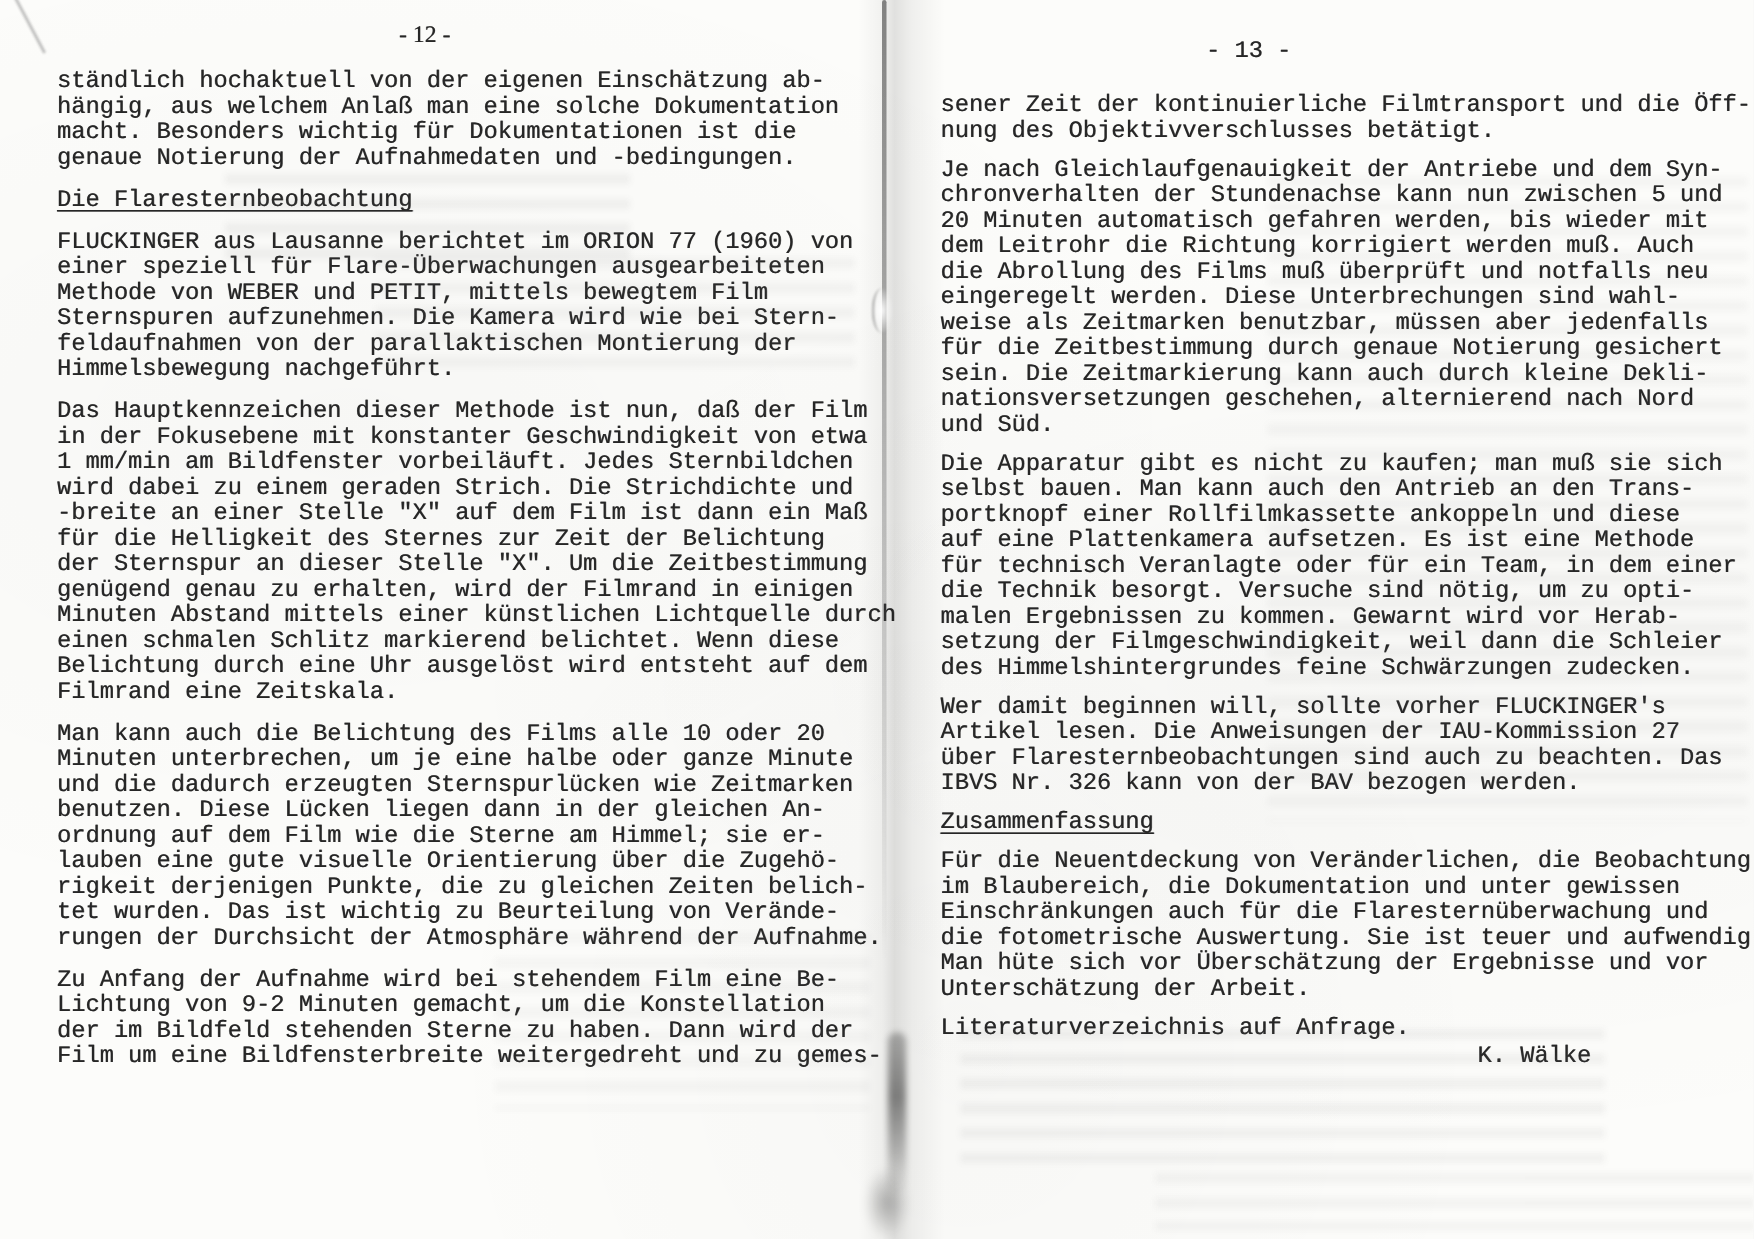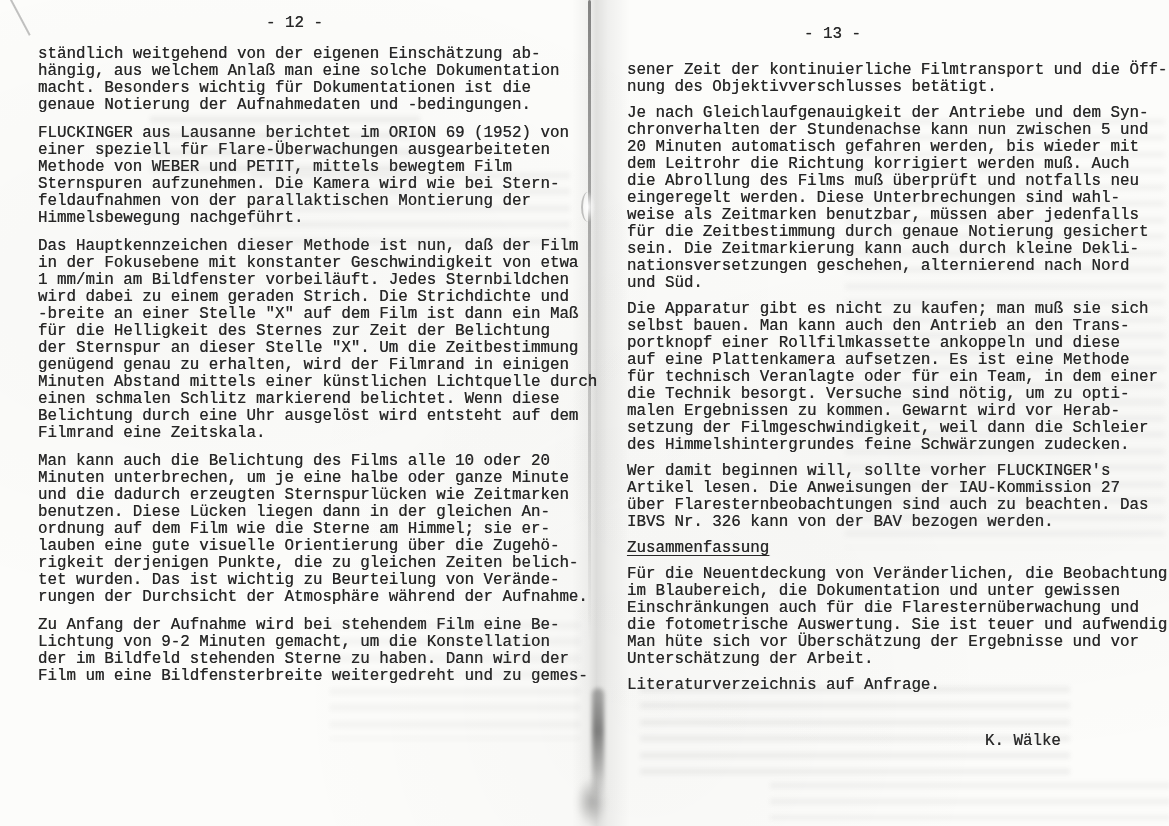--- a/index.html
+++ b/index.html
@@ -11,34 +11,34 @@
       radial-gradient(ellipse at 55% 85%, rgba(0,0,0,0.02), transparent 40%),
       #fcfcfa;
     font-family:"Liberation Mono", monospace;
     color:#262626;
   }
   .typew{
     font-size:15.8px;line-height:17px;
     text-shadow:0.3px 0 0 rgba(35,35,35,.55), -0.2px 0 0 rgba(35,35,35,.3);
   }
   .page-number{position:absolute;white-space:pre;}
-  .pn-left{left:266px;top:15px;}
+  .pn-left{left:266px;top:15px;font-family:Liberation Serif, serif;}
   .pn-right{left:804px;top:26px;}
   .page-body{position:absolute;}
   .body-left{left:38px;top:46px;width:560px;}
   .body-right{left:627px;top:62px;width:545px;}
   .block{white-space:pre;}
   .body-left .block{margin:0 0 11px 0;}
   .body-right .block{margin:0 0 9px 0;}
   .heading{
     text-decoration:underline;
     text-decoration-thickness:1.2px;
     text-underline-offset:3px;
   }
-  .signature{position:absolute;left:985px;top:696px;white-space:pre;margin-top:37px;}
+  .signature{position:absolute;left:985px;top:696px;white-space:pre;}
   
   .spine-shadow{
     position:absolute;left:572px;top:0;width:58px;height:826px;
     background:linear-gradient(90deg, rgba(0,0,0,0) 0%, rgba(0,0,0,0.045) 28%,
       rgba(0,0,0,0.11) 42%, rgba(0,0,0,0.05) 62%, rgba(0,0,0,0) 100%);
     pointer-events:none;
   }
   .spine-line{
     position:absolute;left:588px;top:0;width:3px;height:640px;
     background:linear-gradient(180deg, rgba(40,40,40,.55), rgba(70,70,70,.35) 45%,
@@ -80,25 +80,26 @@
   .ghost-5{left:330px;top:622px;width:250px;height:118px;opacity:.45;}
   .ghost-6{left:770px;top:782px;width:400px;height:38px;opacity:.6;}
 </style>
 </head>
 <body>
 
 <div class="scan">
 
   <div class="page-number pn-left typew">- 12 -</div>
   <div class="page-body body-left typew">
-      <div class="block paragraph">ständlich weitgehend von der eigenen Einschätzung ab-
+      <div class="block paragraph">ständlich hochaktuell von der eigenen Einschätzung ab-
 hängig, aus welchem Anlaß man eine solche Dokumentation
 macht. Besonders wichtig für Dokumentationen ist die
 genaue Notierung der Aufnahmedaten und -bedingungen.</div>
-      <div class="block paragraph">FLUCKINGER aus Lausanne berichtet im ORION 69 (1952) von
+      <div class="block heading">Die Flaresternbeobachtung</div>
+      <div class="block paragraph">FLUCKINGER aus Lausanne berichtet im ORION 77 (1960) von
 einer speziell für Flare-Überwachungen ausgearbeiteten
 Methode von WEBER und PETIT, mittels bewegtem Film
 Sternspuren aufzunehmen. Die Kamera wird wie bei Stern-
 feldaufnahmen von der parallaktischen Montierung der
 Himmelsbewegung nachgeführt.</div>
       <div class="block paragraph">Das Hauptkennzeichen dieser Methode ist nun, daß der Film
 in der Fokusebene mit konstanter Geschwindigkeit von etwa
 1 mm/min am Bildfenster vorbeiläuft. Jedes Sternbildchen
 wird dabei zu einem geraden Strich. Die Strichdichte und
 -breite an einer Stelle "X" auf dem Film ist dann ein Maß

